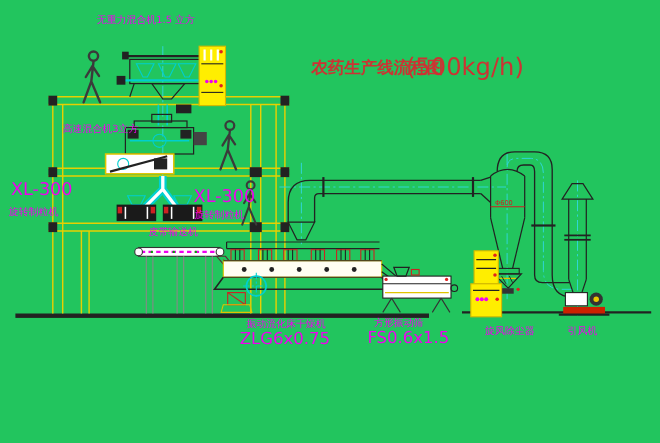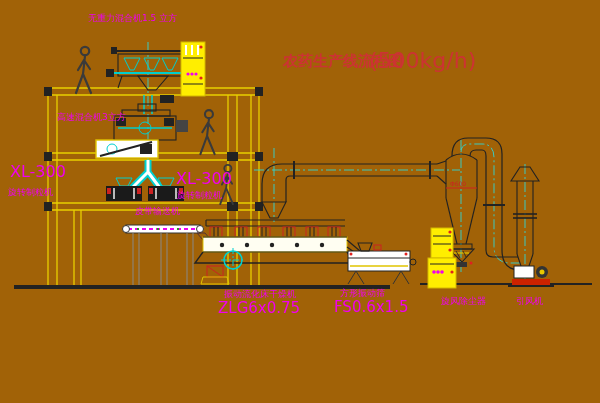--- a/index.html
+++ b/index.html
@@ -1,16 +1,16 @@
 <!DOCTYPE html>
 <html><head>
 <meta charset="utf-8">
 <style>
   html,body{margin:0;padding:0;background:#ffffff;}
-  .canvas{position:relative;width:600px;height:403px;background:#a16207;overflow:hidden;
+  .canvas{position:relative;width:600px;height:403px;background:#22c55e;overflow:hidden;
           font-family:"DejaVu Sans","Liberation Sans",sans-serif;}
   svg{display:block;}
   text{font-family:"DejaVu Sans","Liberation Sans",sans-serif;}
   .lbl-small{font-size:9px;fill:#f000f0;}
   .lbl-big{font-size:16px;fill:#f000f0;}
   .lbl-model{font-size:15px;fill:#f000f0;}
   .title-cn{font-size:15px;font-weight:bold;fill:#cc3333;}
   .title-cap{font-size:22px;fill:#cc3333;}
   .red-tiny{font-size:6px;fill:#cc2222;}
   .cl{stroke:#2fd6d6;stroke-width:0.9;fill:none;stroke-dasharray:10 3 2 3;}

